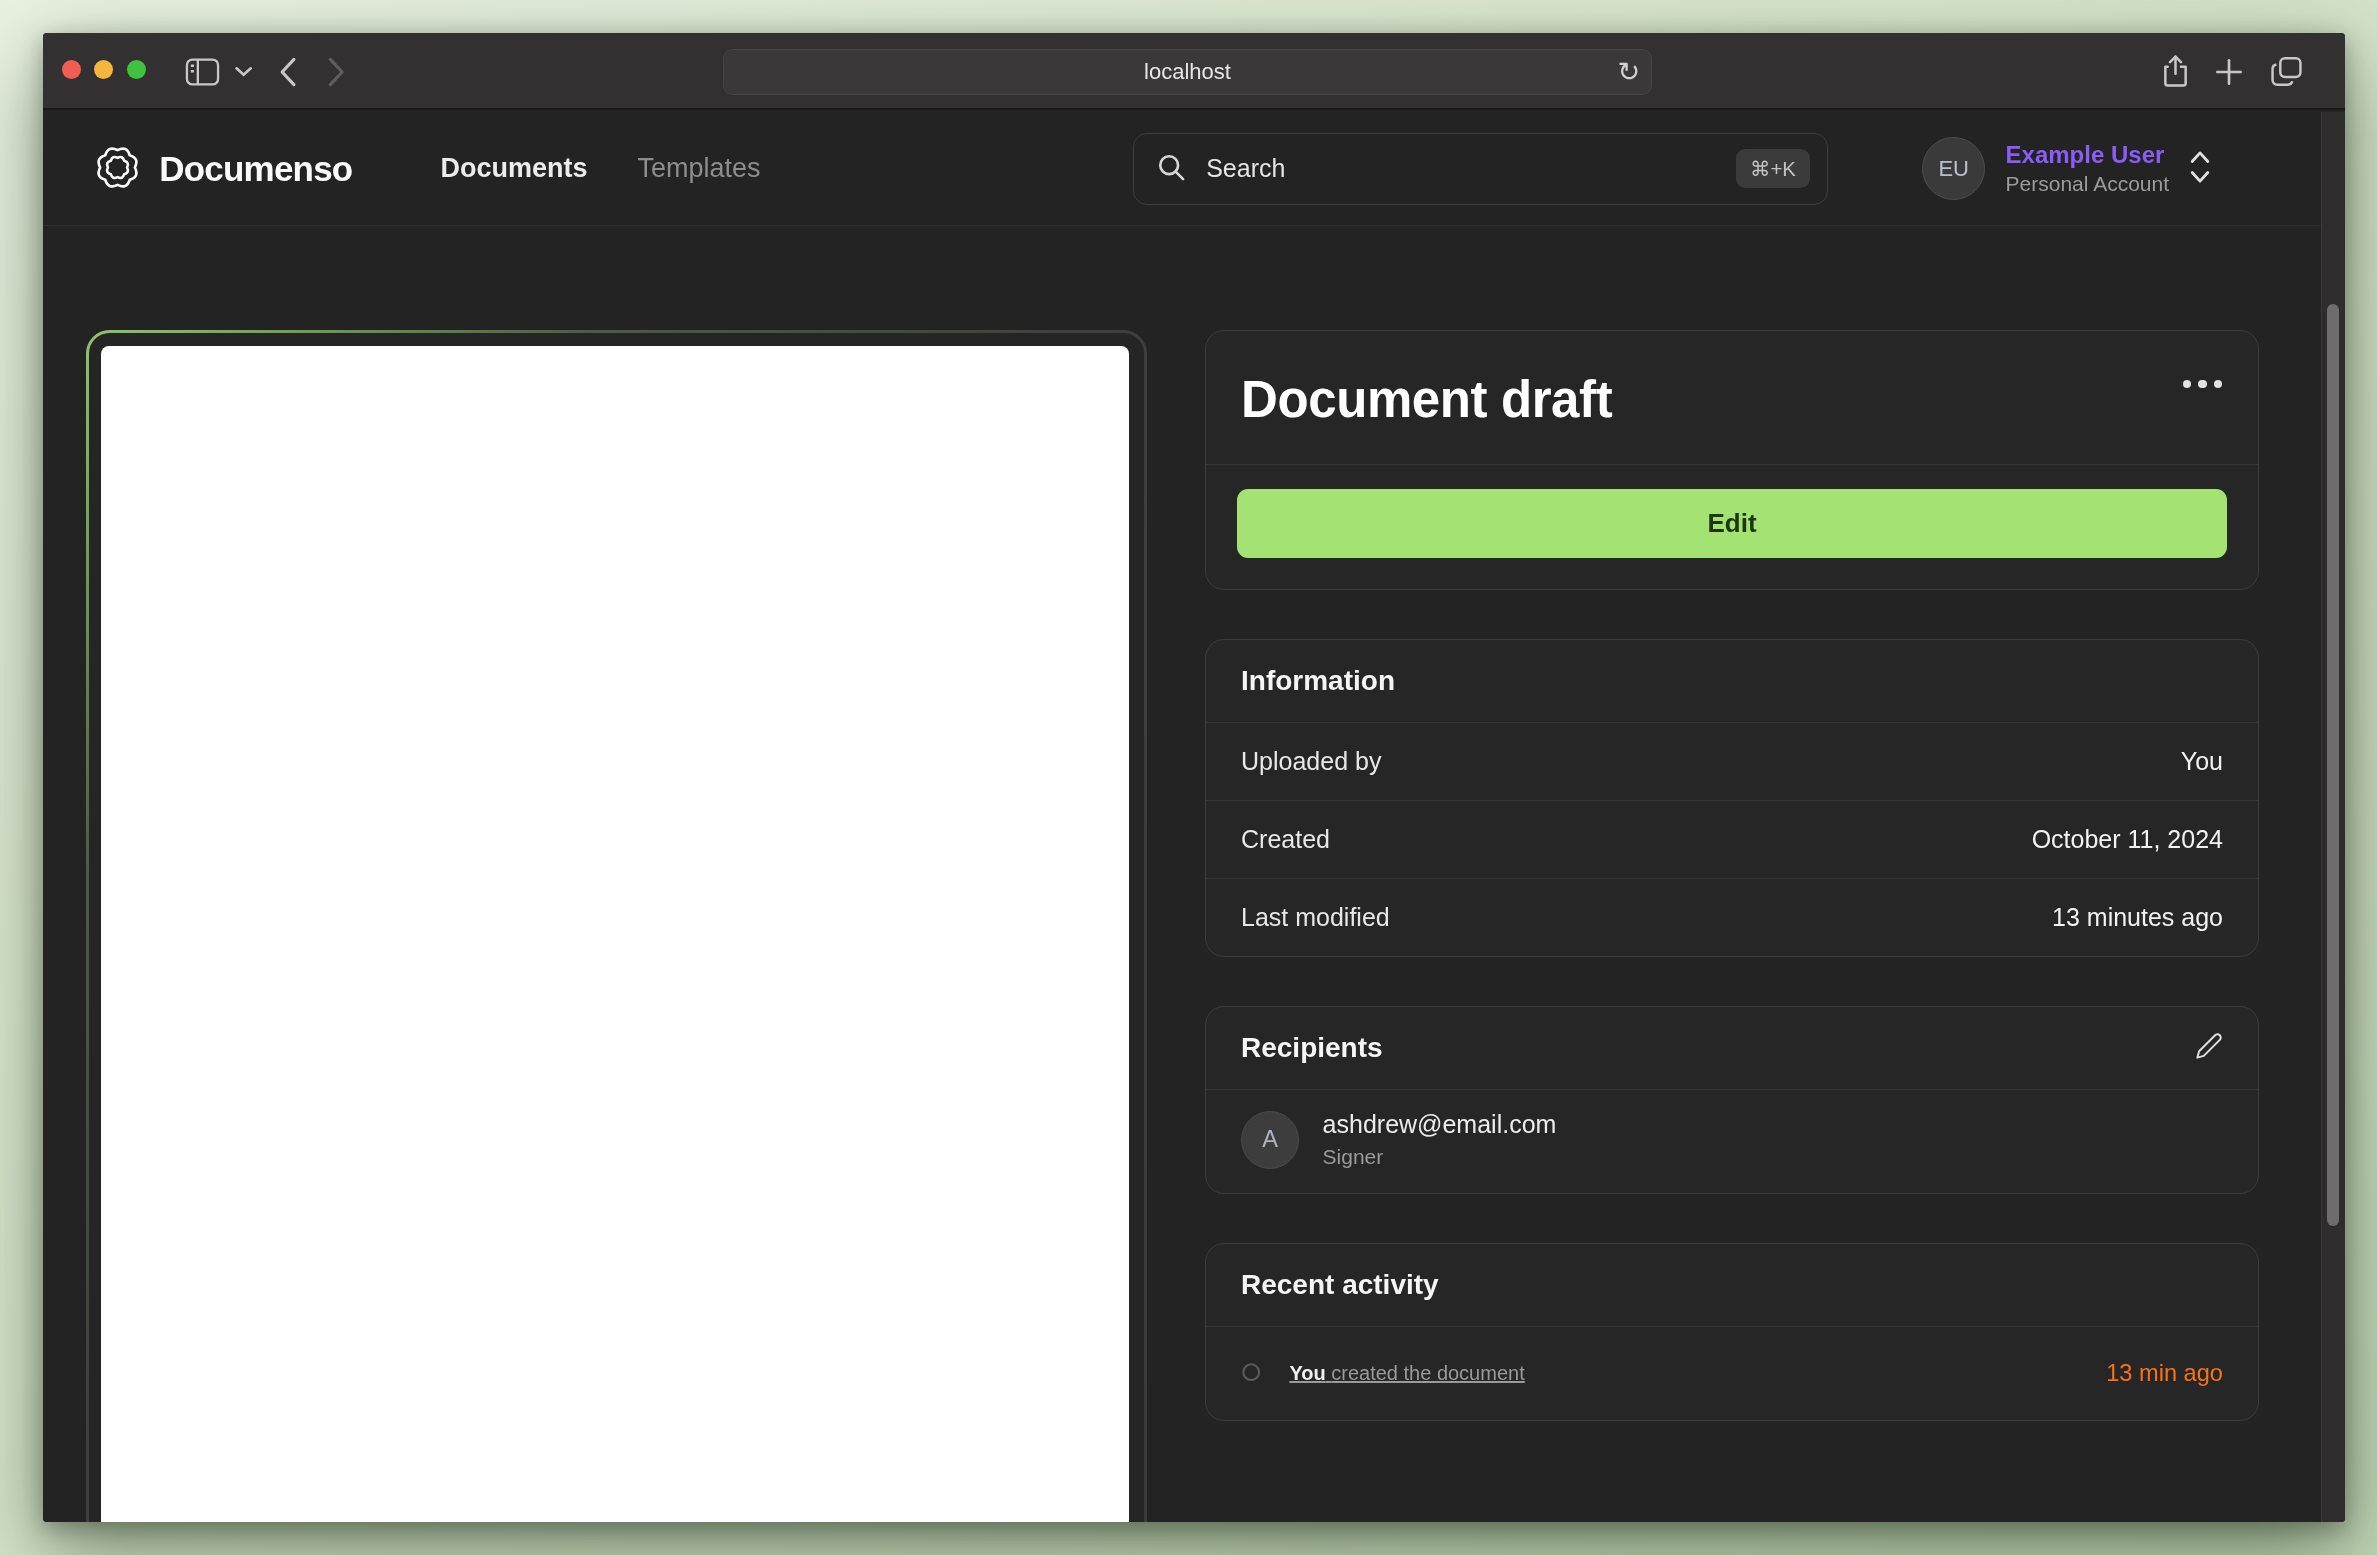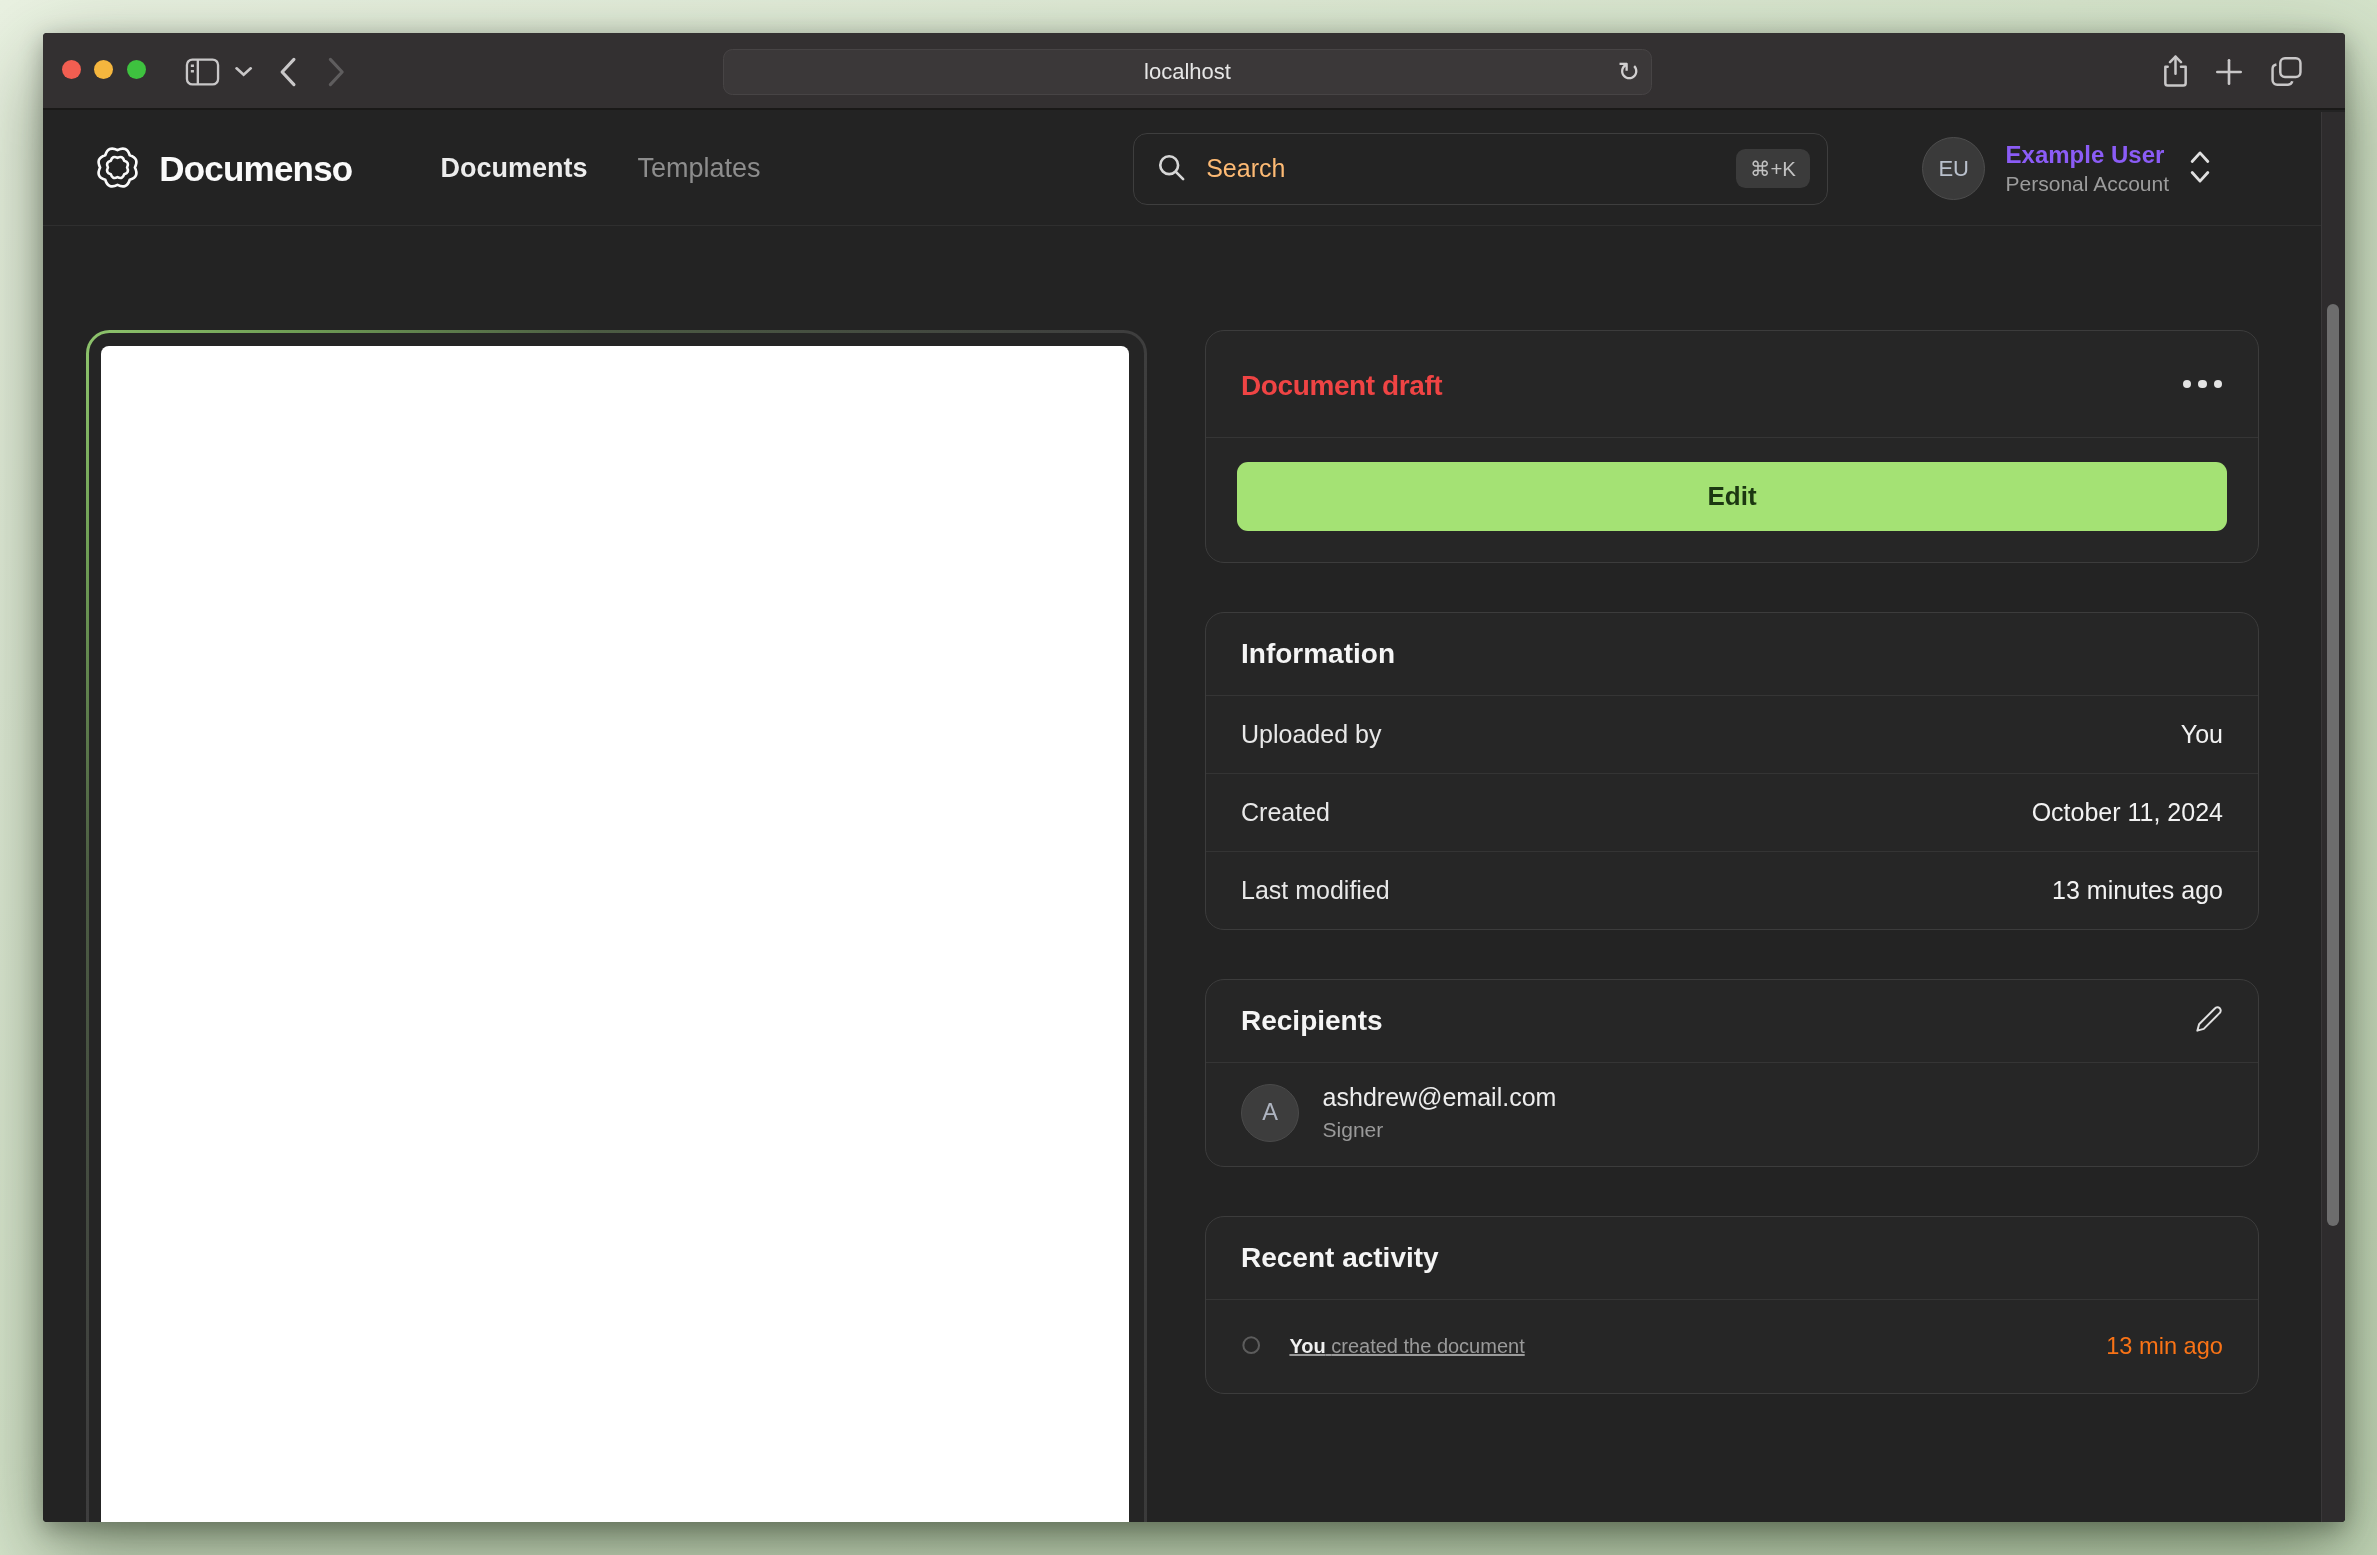--- a/index.html
+++ b/index.html
@@ -45,21 +45,21 @@
   }
   .brand { display:flex; align-items:center; gap:17.3px; cursor:pointer; }
   .brand-name { color:#fafafa; font-size:35px; font-weight:700; letter-spacing:-0.8px; }
   .nav { display:flex; gap:50px; margin-left:88px; }
   .nav-item { font-size:27px; font-weight:600; color:#ececec; cursor:pointer; }
   .nav-item.inactive { color:#8d8d8d; font-weight:500; }
   .searchbar {
     margin-left:auto; width:695px; height:72px; border:1.6px solid #3e3e3e; border-radius:14px;
     display:flex; align-items:center; padding:0 17.3px 0 22px; gap:19px; background:#232323;
   }
-  .search-label { color:#fdba74; font-size:25px; flex:1; }
+  .search-label { color:#e5e5e5; font-size:25px; flex:1; }
   .kbd { background:#3b3b3b; color:#c2c2c2; border-radius:9.4px; font-size:20.4px; padding:7.9px 14px; }
   .user { margin-left:94px; display:flex; align-items:center; gap:20.4px; cursor:pointer; }
   .avatar {
     width:63px; height:63px; border-radius:50%; background:#3a3a3a; border:1.6px solid #4d4d4d;
     display:flex; align-items:center; justify-content:center; color:#b9c0cc; font-size:22px; font-weight:500;
   }
   .user-name { color:#8b5cf6; font-size:24px; font-weight:600; line-height:1.25; }
   .user-sub { color:#9c9c9c; font-size:21px; line-height:1.3; }
 
   
@@ -69,21 +69,21 @@
     background:linear-gradient(133deg,#8fc56d 0%,#6f9e55 9%,#4c5c43 22%,#3e3e3e 45%,#3a3a3a 100%);
   }
   .preview-inner { width:100%; height:100%; border-radius:20.4px; background:#252525; position:relative; overflow:hidden; }
   .page-white { position:absolute; left:11.8px; right:15px; top:12.6px; bottom:0; background:#ffffff; border-radius:7.9px 7.9px 0 0; }
 
   
   .details { position:absolute; left:1162px; top:218px; width:1054px; }
   .card { background:#262626; border:1.6px solid #3c3c3c; border-radius:19px; overflow:hidden; }
   .card + .card { margin-top:49px; }
   .card-head { padding:39px 35px 35px; position:relative; }
-  .card-title { color:#ef4444; font-size:28px; font-weight:600; letter-spacing:-0.4px; }
+  .card-title { color:#ffffff; font-size:51px; font-weight:600; letter-spacing:-0.4px; }
   .card-sub { margin-top:20.4px; color:#b6b6b6; font-size:25px; }
   .dots { position:absolute; right:31px; top:44px; display:flex; gap:7px; cursor:pointer; padding:4.7px; }
   .dots span { width:8.6px; height:8.6px; border-radius:50%; background:#e3e3e3; }
   .card-footer { border-top:1.6px solid #353535; padding:23.6px 31px 31px; }
   .btn-edit {
     width:100%; height:69px; border:none; border-radius:11px; background:#a4e274;
     color:#1c3811; font-size:26px; font-weight:600; cursor:pointer;
     display:flex; align-items:center; justify-content:center; font-family:inherit;
   }
 

